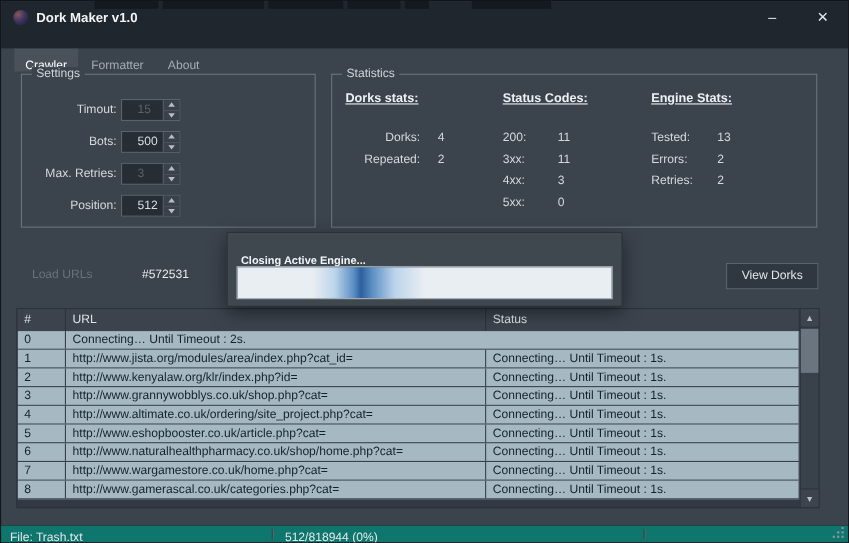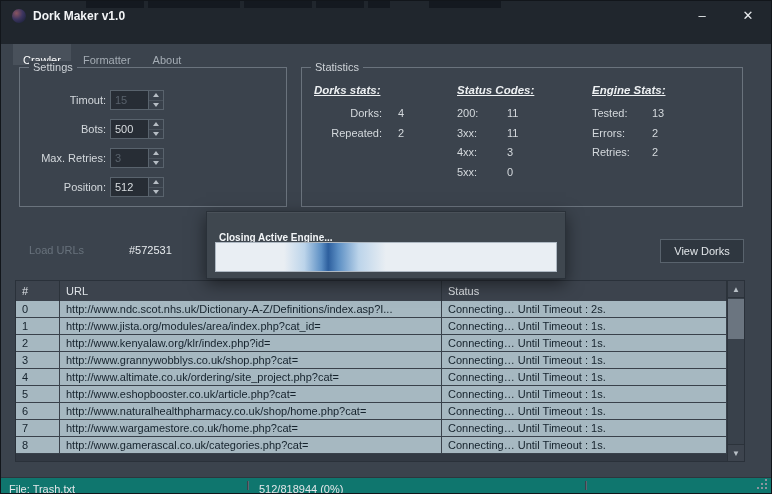--- a/index.html
+++ b/index.html
@@ -31,35 +31,35 @@
   .groupbox { position: absolute; border: 1px solid #6a737d; }
   .legend { position: absolute; top: -7px; left: 9px; padding: 0 4px; background: #3b434d;
     font-size: 11px; color: #ced3d8; line-height: 13px; }
 
   
   .gb-settings { left: 18px; top: 66px; width: 268px; height: 140px; }
   .set-rows { padding-top: 22px; padding-left: 8px; }
   .set-row { display: flex; align-items: center; height: 20px; margin-bottom: 9px; }
   .set-label { display: inline-block; width: 78px; text-align: right; font-size: 11px; color: #d4d9dd; margin-right: 4px; }
   .spin { display: flex; width: 54px; height: 20px; background: #272d35; border: 1px solid #59636d; }
-  .spin-val { flex: 1; font-size: 11px; line-height: 18px; padding-left: 4px; color: #d9dde0; overflow: hidden; }
+  .spin-val { flex: 1; font-size: 11px; line-height: 18px; padding-left: 14px; color: #d9dde0; overflow: hidden; }
   .spin-val.disabled { color: #59626c; }
   .spin-btns { width: 15px; display: flex; flex-direction: column; border-left: 1px solid #59636d; }
   .spin-btn { flex: 1; background: #39414b; display: flex; align-items: center; justify-content: center; }
   .spin-btn + .spin-btn { border-top: 1px solid #4a535d; }
   .tri-up { width: 0; height: 0; border-left: 3px solid transparent; border-right: 3px solid transparent; border-bottom: 4px solid #b6bdc4; }
   .tri-down { width: 0; height: 0; border-left: 3px solid transparent; border-right: 3px solid transparent; border-top: 4px solid #b6bdc4; }
 
   
   .gb-stats { left: 300px; top: 66px; width: 442px; height: 140px; }
   .stat-col { position: absolute; top: 16px; }
   .stat-col-1 { left: 12px; }
   .stat-col-2 { left: 155px; }
   .stat-col-3 { left: 290px; }
-  .stat-header { font-size: 11.5px; font-weight: bold; text-decoration: underline; color: #eef1f3; margin-bottom: 8px; font-style: italic; }
+  .stat-header { font-size: 11.5px; font-weight: bold; text-decoration: underline; color: #eef1f3; margin-bottom: 20px; }
   .stat-row { font-size: 11px; color: #d4d9dd; line-height: 19.5px; white-space: nowrap; }
   .stat-col-1 .stat-label { display: inline-block; width: 68px; text-align: right; }
   .stat-col-1 .stat-value { margin-left: 16px; }
   .stat-col-2 .stat-label { display: inline-block; width: 34px; }
   .stat-col-2 .stat-value { margin-left: 16px; }
   .stat-col-3 .stat-label { display: inline-block; width: 52px; }
   .stat-col-3 .stat-value { margin-left: 8px; }
 
   
   .load-urls { position: absolute; left: 28px; top: 243px; font-size: 11px; color: #68727c; background: none; border: none; }
@@ -234,21 +234,20 @@
 
   <div class="table">
     <div class="t-head">
       <div class="th c0">#</div>
       <div class="th c1">URL</div>
       <div class="th c2">Status</div>
     </div>
     <div class="t-body">
       <div class="tr">
           <div class="td c0">0</div>
-          <div class="td c1">http://www.ndc.scot.nhs.uk/Dictionary-A-Z/Definitions/index.asp?I...</div>
           <div class="td c2">Connecting… Until Timeout : 2s.</div>
         </div>
       <div class="tr">
           <div class="td c0">1</div>
           <div class="td c1">http://www.jista.org/modules/area/index.php?cat_id=</div>
           <div class="td c2">Connecting… Until Timeout : 1s.</div>
         </div>
       <div class="tr">
           <div class="td c0">2</div>
           <div class="td c1">http://www.kenyalaw.org/klr/index.php?id=</div>

